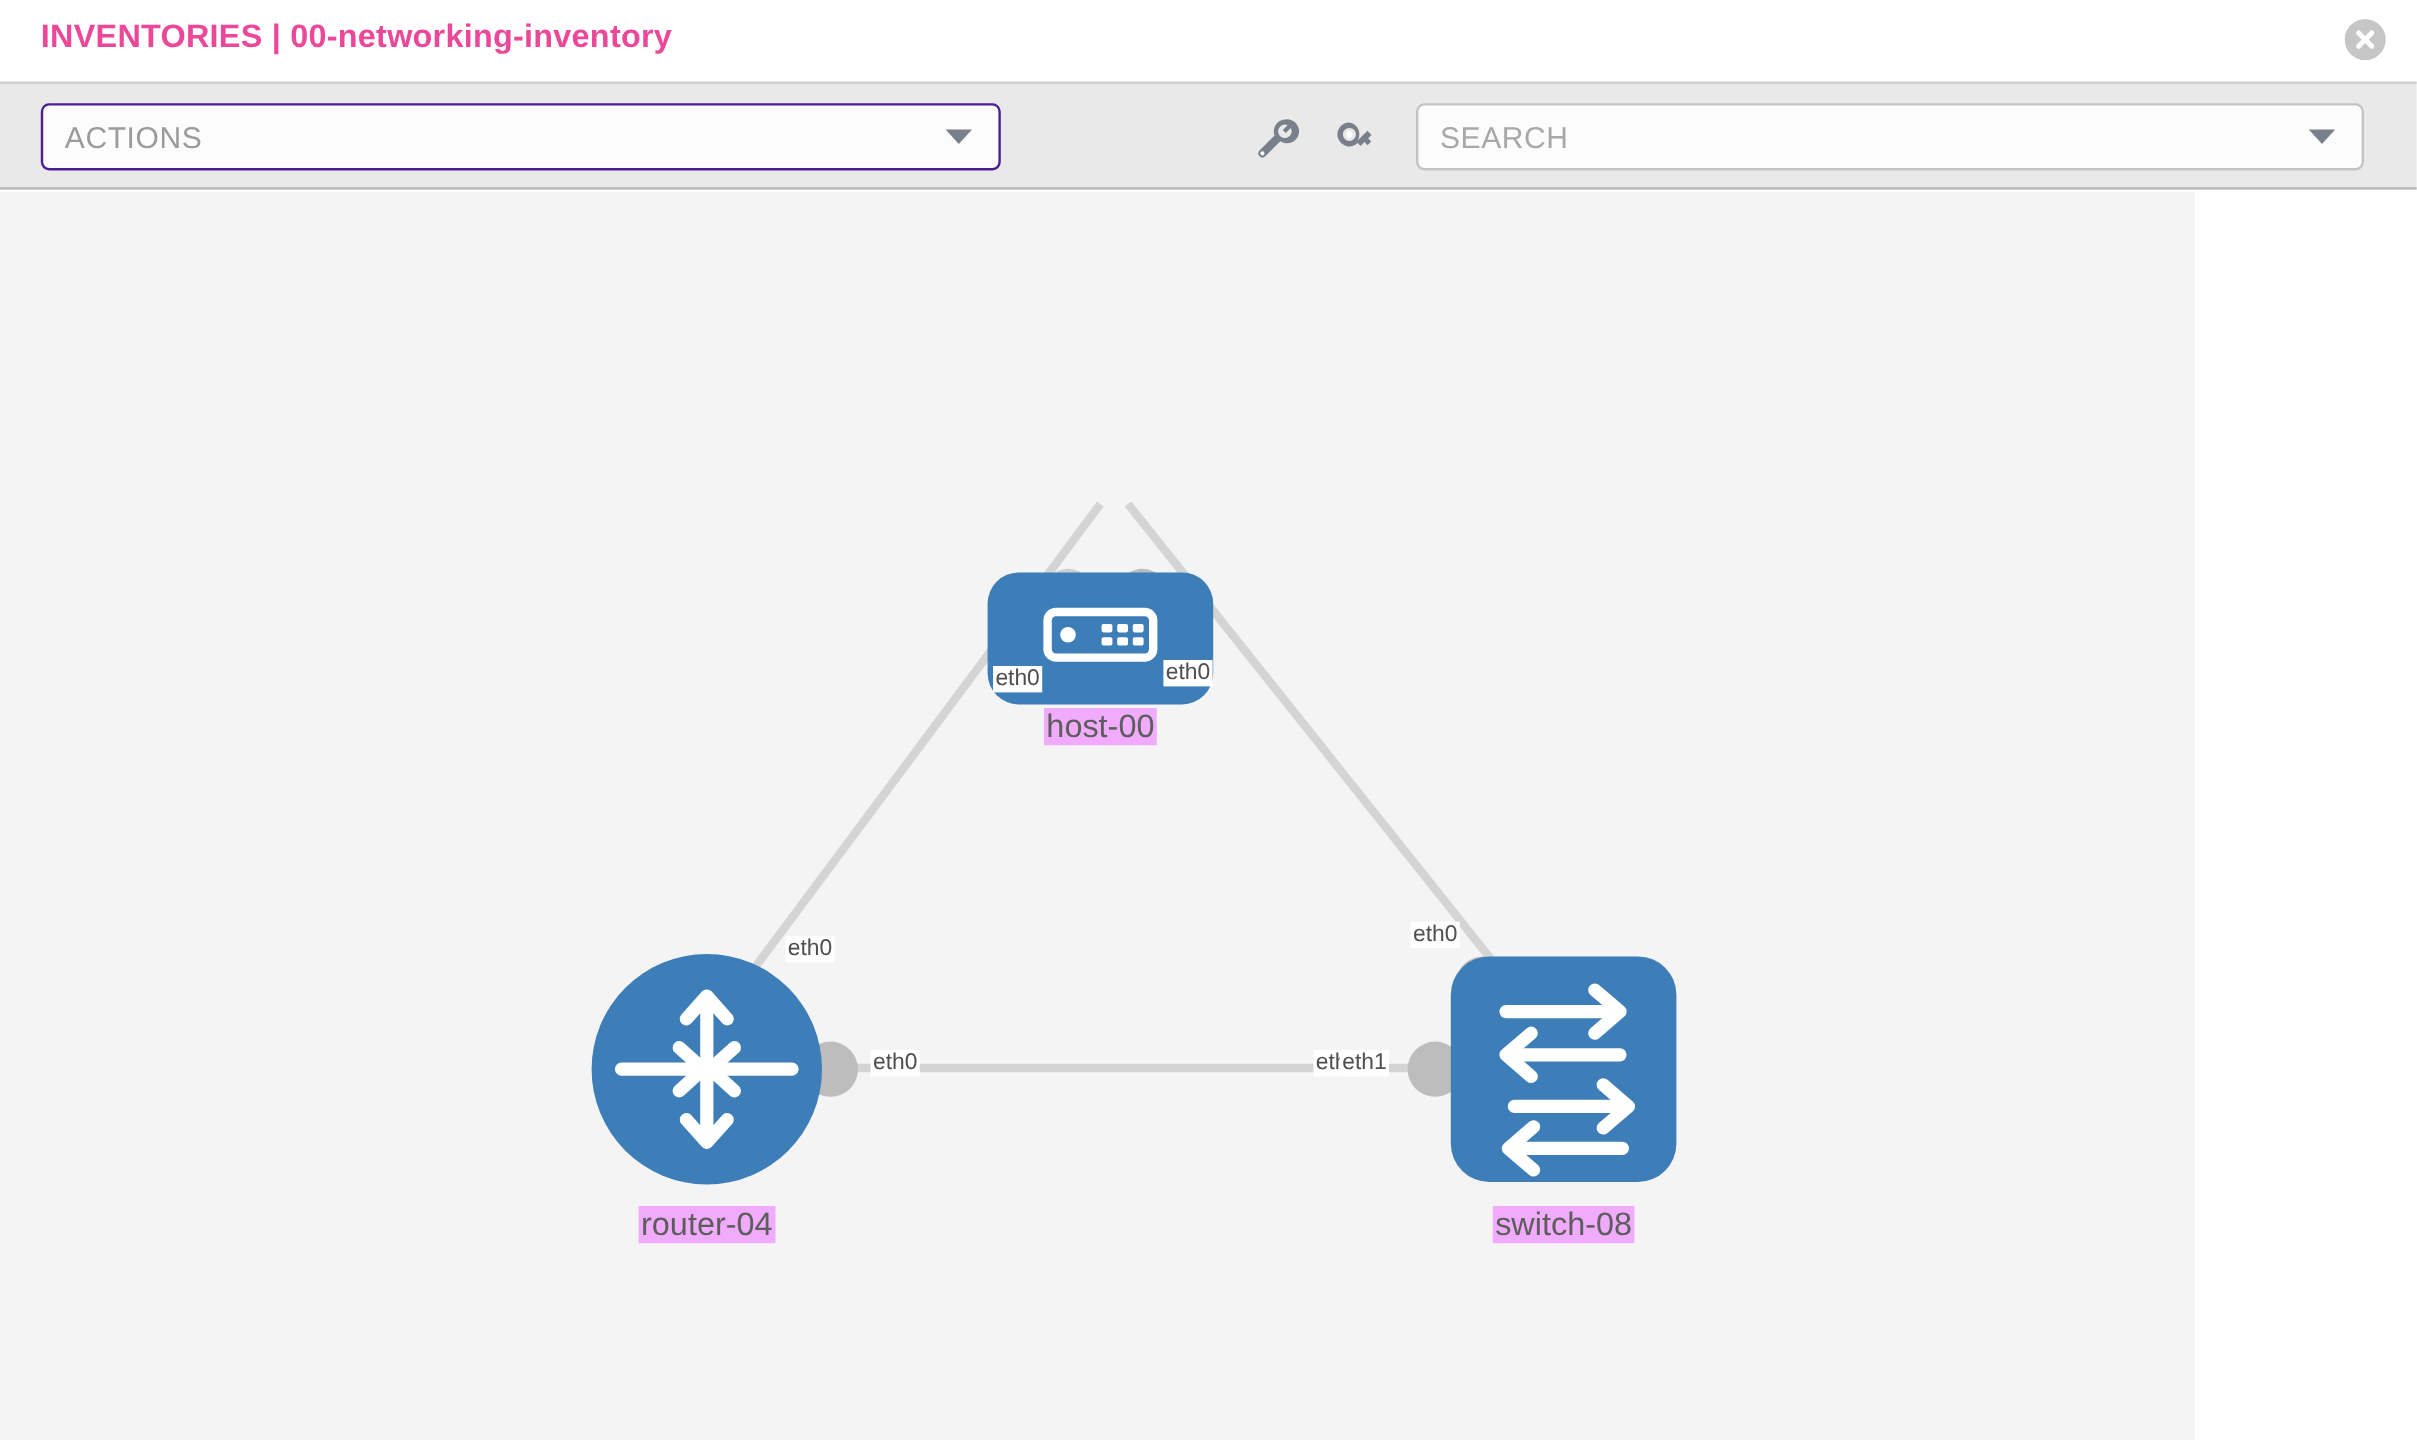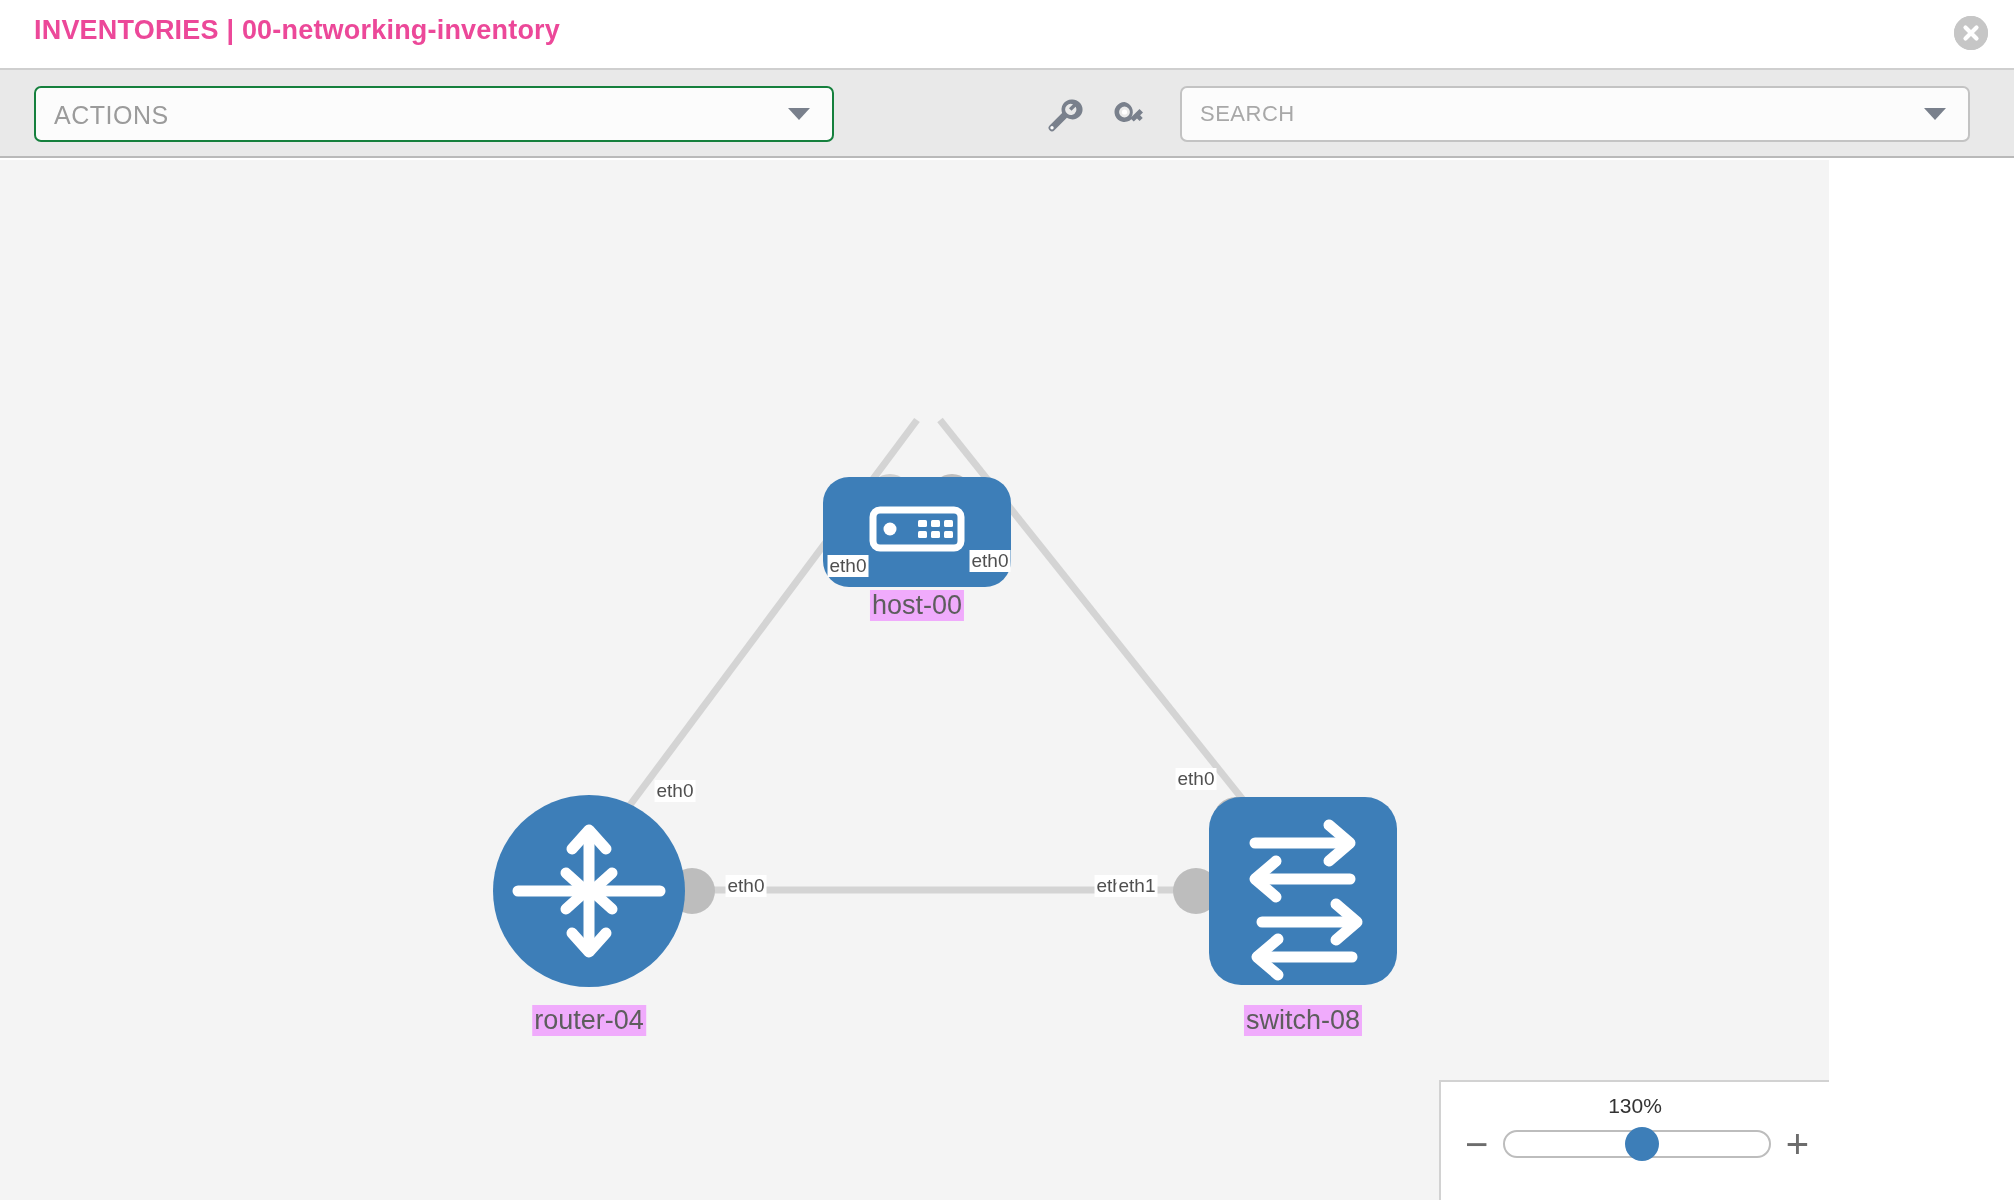--- a/index.html
+++ b/index.html
@@ -35,21 +35,21 @@
     position: absolute; left: 0; top: 68px;
     width: 2014px; height: 90px;
     background: #e9e9e9;
     border-top: 2px solid #cfcfcf;
     border-bottom: 2px solid #b9b9b9;
   }
   .actions-select {
     position: absolute; left: 34px; top: 16px;
     width: 800px; height: 56px;
     background: #fcfcfc;
-    border: 2px solid #15803d;
+    border: 2px solid #4c1d95;
     border-radius: 7px;
     cursor: pointer;
   }
   .actions-select .label {
     position: absolute; left: 18px; top: 13px;
     font-size: 25px; color: #9b9b9b; letter-spacing: .5px;
   }
   .caret {
     position: absolute; right: 22px; top: 50%;
     transform: translateY(-50%);
@@ -68,21 +68,21 @@
   .search-box {
     position: absolute; left: 1180px; top: 16px;
     width: 790px; height: 56px;
     background: #fcfcfc;
     border: 2px solid #c3c3c3;
     border-radius: 7px;
     cursor: text;
   }
   .search-box .label {
     position: absolute; left: 18px; top: 13px;
-    font-size: 22px; color: #a8a8a8; letter-spacing: .5px;
+    font-size: 25px; color: #a8a8a8; letter-spacing: .5px;
   }
 
   
   .canvas {
     position: absolute; left: 0; top: 160px;
     width: 1829px; height: 1040px;
     background: #f4f4f4;
     overflow: hidden;
   }
   .topo-svg { position: absolute; left: 0; top: 0; }
@@ -260,23 +260,15 @@
     <div class="iface-label" style="left:675px; top:620px;">eth0</div>
     <div class="iface-label" style="left:1196px; top:608px;">eth0</div>
     <div class="iface-label" style="left:746px; top:715px;">eth0</div>
     <div class="iface-label" style="left:1115px; top:715px;">eth0</div>
     <div class="iface-label" style="left:1137px; top:715px;">eth1</div>
 
     <div class="node-label" style="left:917px;  top:430px;">host-00</div>
     <div class="node-label" style="left:589px;  top:845px;">router-04</div>
     <div class="node-label" style="left:1303px; top:845px;">switch-08</div>
 
-    <div class="zoom-panel">
-      <div class="zoom-value">130%</div>
-      <div class="zoom-minus">−</div>
-      <div class="zoom-track">
-        <div class="zoom-thumb" id="zoomThumb" style="left: 52%;"></div>
-      </div>
-      <div class="zoom-plus">+</div>
-    </div>
 
   </div>
 </div>
 
 </body></html>

